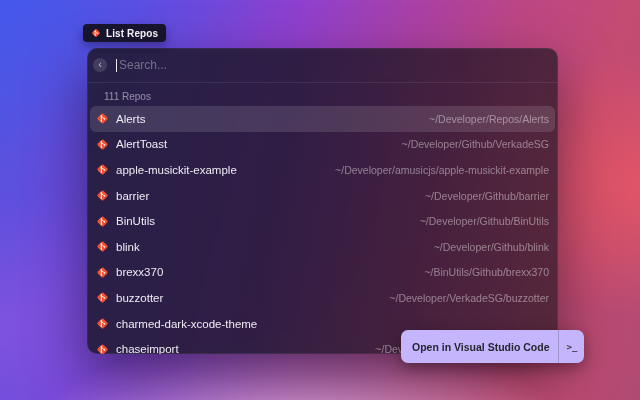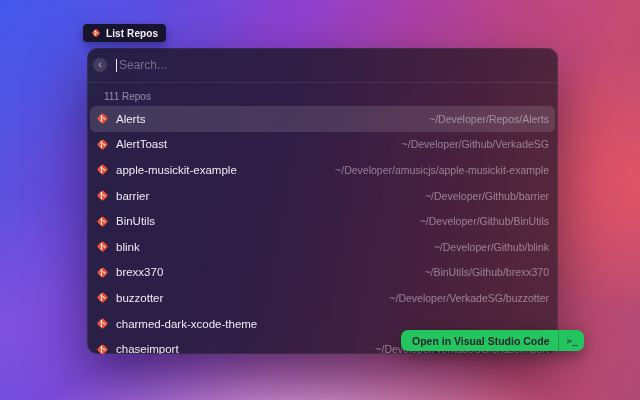--- a/index.html
+++ b/index.html
@@ -39,22 +39,22 @@
   .placeholder{font-size:12px;color:#74708c;}
   .section-header{padding:8px 17px 4px;font-size:10px;color:rgba(235,230,245,0.55);}
   .rows{padding:0 3px;}
   .row{height:25.6px;display:flex;align-items:center;gap:7px;padding:0 6px;border-radius:6px;}
   .row.selected{background:rgba(255,255,255,0.12);}
   .row .icon{width:13px;height:13px;flex:0 0 13px;}
   .row .icon svg{display:block;}
   .row .name{font-size:11.5px;font-weight:500;color:#efecf4;white-space:nowrap;}
   .row .path{margin-left:auto;font-size:10.5px;color:rgba(255,255,255,0.42);white-space:nowrap;}
   .tooltip{
-    position:absolute;left:401px;top:330px;height:21px;z-index:6;
-    display:flex;align-items:center;background:#22c55e;border-radius:7px;
+    position:absolute;left:401px;top:330px;height:33px;z-index:6;
+    display:flex;align-items:center;background:#c4b5fd;border-radius:7px;
     box-shadow:0 5px 16px rgba(0,0,0,0.35);cursor:pointer;
   }
   .tt-label{padding:0 9px 0 11px;font-size:10.5px;font-weight:700;color:#28262e;white-space:nowrap;}
   .tt-divider{width:1px;align-self:stretch;background:rgba(0,0,0,0.18);}
   .tt-glyph{width:25px;text-align:center;font-size:9px;font-weight:700;color:#3a3841;font-family:"DejaVu Sans Mono",monospace;}
 </style>
 </head>
 <body>
 
 <div class="cmd-pill">

